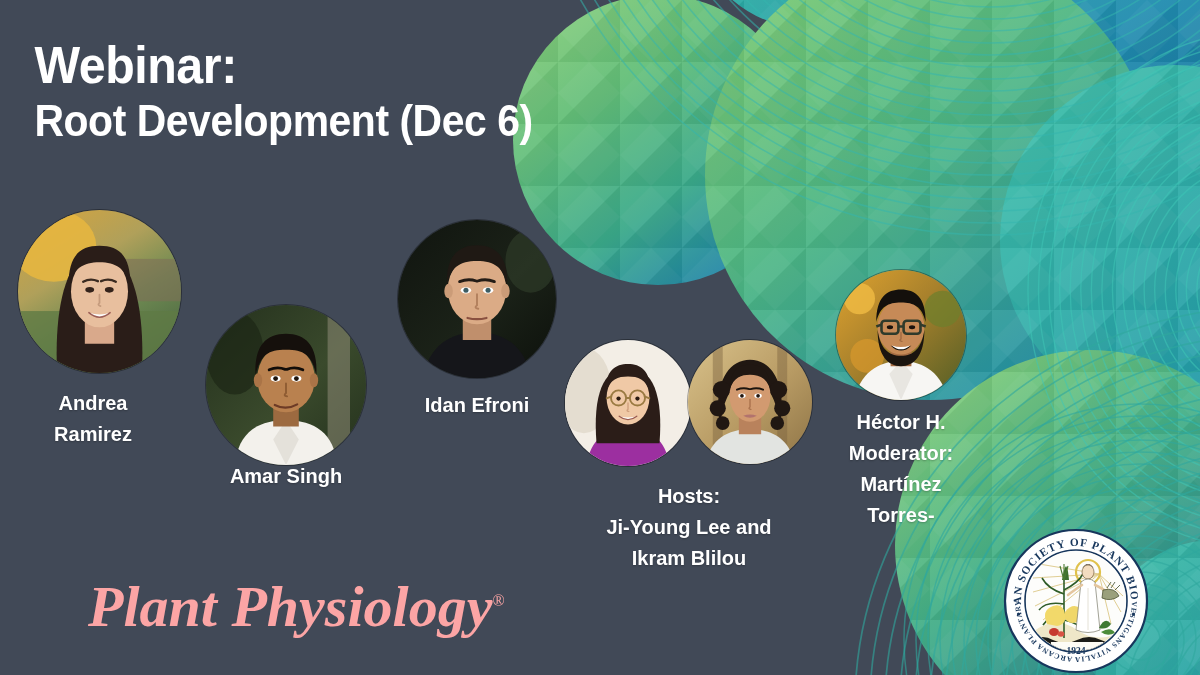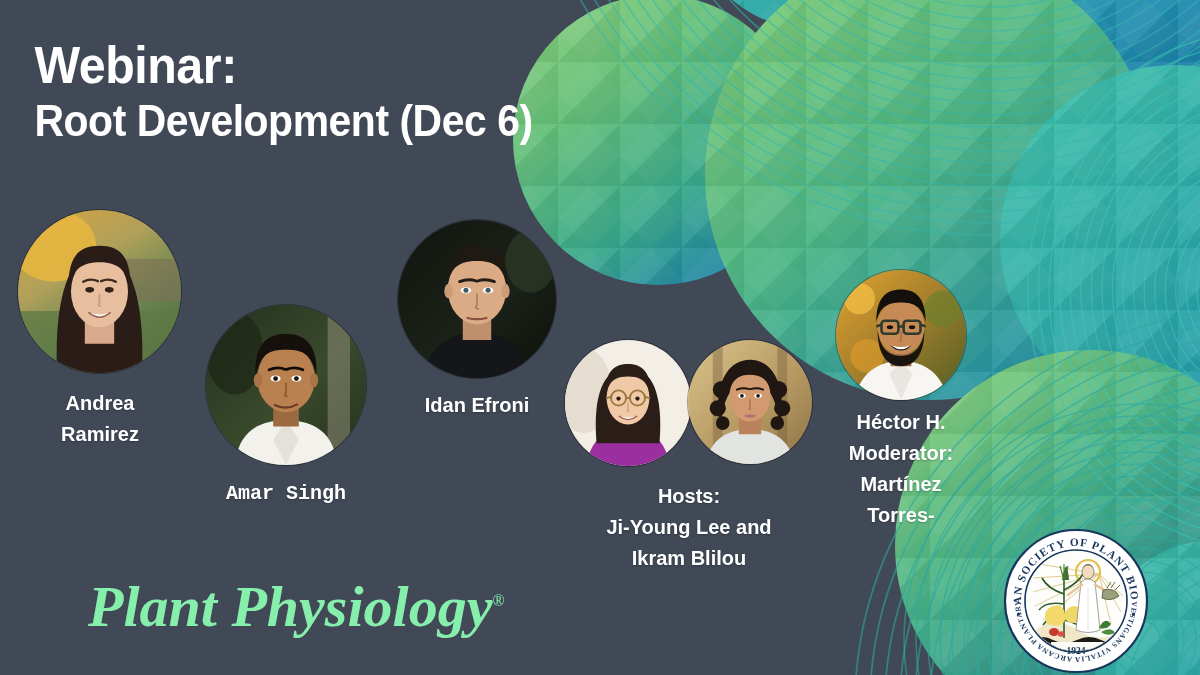--- a/index.html
+++ b/index.html
@@ -75,21 +75,21 @@
     text-shadow: 0 1px 2px rgba(0,0,0,0.25);
   }
   .caption .ln { display: block; white-space: nowrap; }
 
   
   .journal-logo {
     position: absolute;
     left: 88px;
     top: 578px;
     z-index: 8;
-    color: #86efac;
+    color: #fca5a5;
     font-family: "Liberation Serif", serif;
     font-style: italic;
     font-weight: bold;
     font-size: 58px;
     letter-spacing: 0px;
     line-height: 1;
     white-space: nowrap;
   }
   .journal-logo .reg {
     font-size: 16px;
@@ -545,26 +545,26 @@
       </g>
       <ellipse cx="41.5" cy="44" rx="2.4" ry="1.5" fill="#1b120c"></ellipse>
       <ellipse cx="58.5" cy="44" rx="2.4" ry="1.5" fill="#1b120c"></ellipse>
 
       <path d="M50 48 v5 q-1.9 1.4 0.7 1.9" stroke="#a06b42" stroke-width="1.1" fill="none" stroke-linecap="round"></path>
 
       <path d="M43 58 q7 6 14 0 q-7 2.5 -14 0 Z" fill="#ffffff"></path>
     </svg>
   </div>
 
-  <div class="caption" style="left:19px; top:388px; width:162px;">
+  <div class="caption" style="left:12px; top:388px; width:162px;">
     <span class="ln">Andrea</span>
     <span class="ln">Ramirez</span>
   </div>
 
-  <div class="caption" style="left:206px; top:478px; width:160px;font-family:Liberation Mono, monospace;">
+  <div class="caption" style="left:206px; top:461px; width:160px;">
     <span class="ln">Amar Singh</span>
   </div>
 
   <div class="caption" style="left:578px; top:481px; width:222px;">
     <span class="ln">Hosts:</span>
     <span class="ln">Ji-Young Lee and</span>
     <span class="ln">Ikram Blilou</span>
   </div>
 
   <div class="caption" style="left:392px; top:390px; width:170px;">

